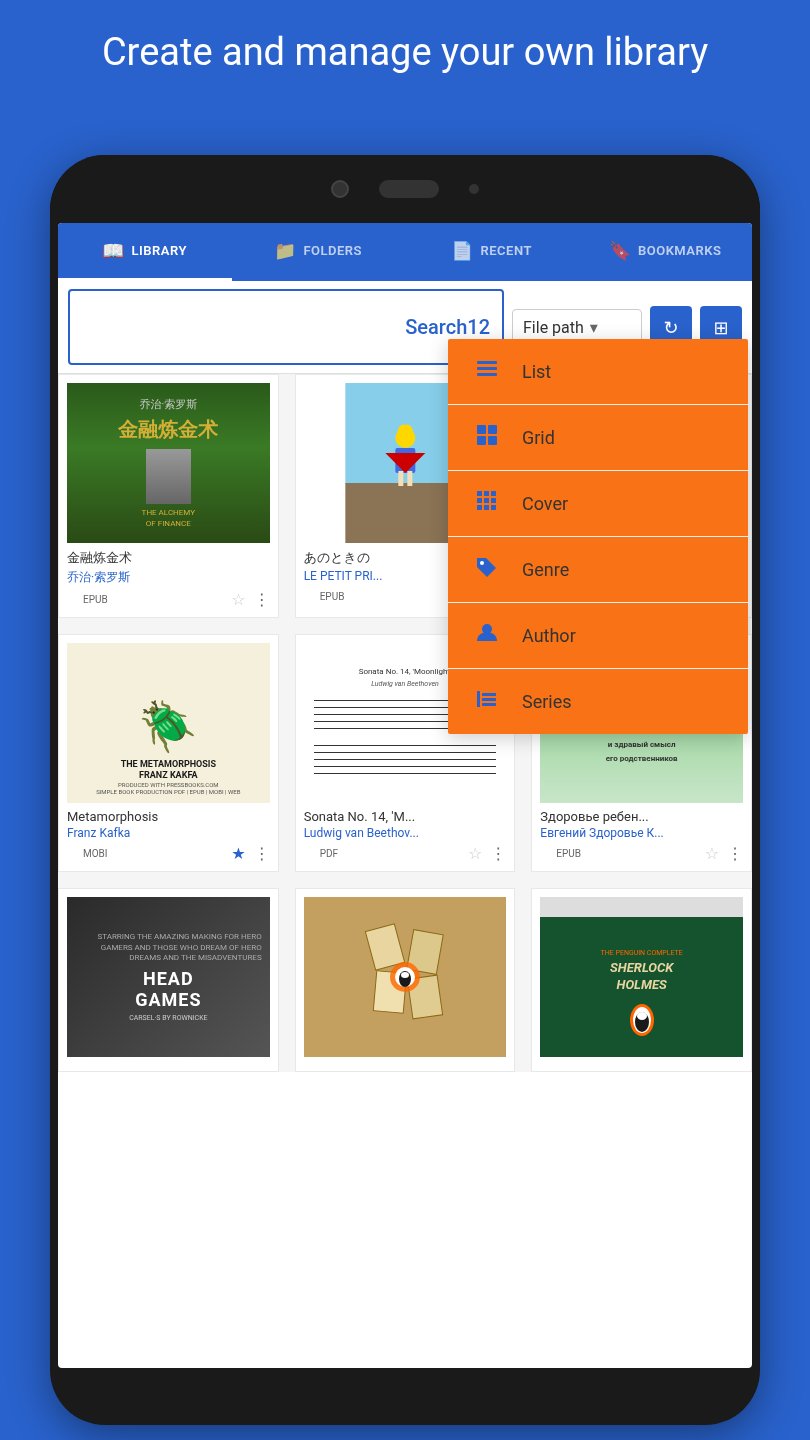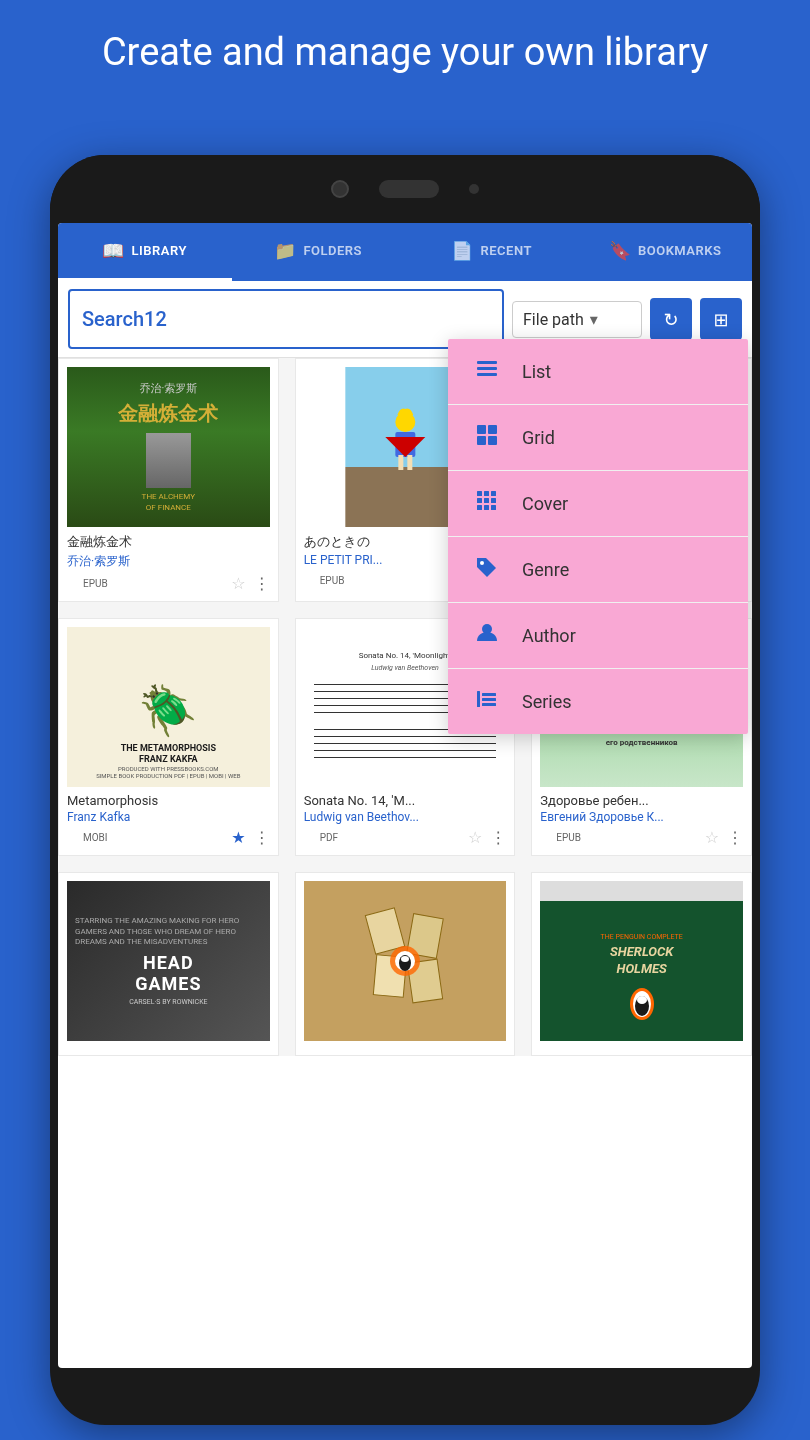--- a/index.html
+++ b/index.html
@@ -106,24 +106,24 @@
       align-items: center;
       padding: 8px 10px;
       gap: 8px;
       background: white;
       border-bottom: 1px solid #e0e0e0;
     }
     .search-box {
       flex: 1;
       border: 2px solid #2962CC;
       border-radius: 4px;
-      padding: 16px 12px;
-      display: flex;
-      align-items: center;
-      justify-content: flex-start;
+      padding: 24px 12px;
+      display: flex;
+      align-items: center;
+      justify-content: flex-end;
     }
     .search-text {
       color: #2962CC;
       font-size: 20px;
       font-weight: 500;
     }
     .search-count {
       color: #2962CC;
       font-size: 20px;
       font-weight: 500;
@@ -346,21 +346,21 @@
       justify-content: center;
       padding: 5px;
     }
 
     
     .dropdown-overlay {
       position: absolute;
       top: 116px;
       left: 390px;
       width: 300px;
-      background: #f9a8d4;
+      background: #f97316;
       box-shadow: 0 4px 20px rgba(0,0,0,0.2);
       z-index: 100;
       border-radius: 2px;
     }
     .dropdown-item {
       display: flex;
       align-items: center;
       gap: 20px;
       padding: 18px 24px;
       cursor: pointer;
@@ -561,21 +561,21 @@
           <div class="book-actions">
             <span class="star-icon">☆</span>
             <span class="more-icon">⋮</span>
           </div>
         </div>
       </div>
 
       <div class="book-item">
         <div class="book-cover">
           <div style="background:linear-gradient(135deg,#2a2a2a,#555);width:100%;height:100%;display:flex;flex-direction:column;align-items:center;justify-content:center;padding:8px;">
-            <div style="font-size:8px;color:#aaa;text-align:left;margin-bottom:4px;line-height:1.3;">STARRING THE AMAZING MAKING FOR HERO GAMERS AND THOSE WHO DREAM OF HERO DREAMS AND THE MISADVENTURES</div>
+            <div style="font-size:8px;color:#aaa;text-align:right;margin-bottom:4px;line-height:1.3;">STARRING THE AMAZING MAKING FOR HERO GAMERS AND THOSE WHO DREAM OF HERO DREAMS AND THE MISADVENTURES</div>
             <div style="font-size:18px;font-weight:bold;color:white;text-align:center;letter-spacing:1px;">HEAD<br>GAMES</div>
             <div style="font-size:7px;color:#ccc;text-align:center;margin-top:4px;">CARSEL·S BY ROWNICKE</div>
           </div>
         </div>
       </div>
 
       <div class="book-item">
         <div class="book-cover">
           <div style="background:#C4A060;width:100%;height:100%;display:flex;align-items:center;justify-content:center;">
             <svg viewBox="0 0 90 120" xmlns="http://www.w3.org/2000/svg" width="90" height="120">

